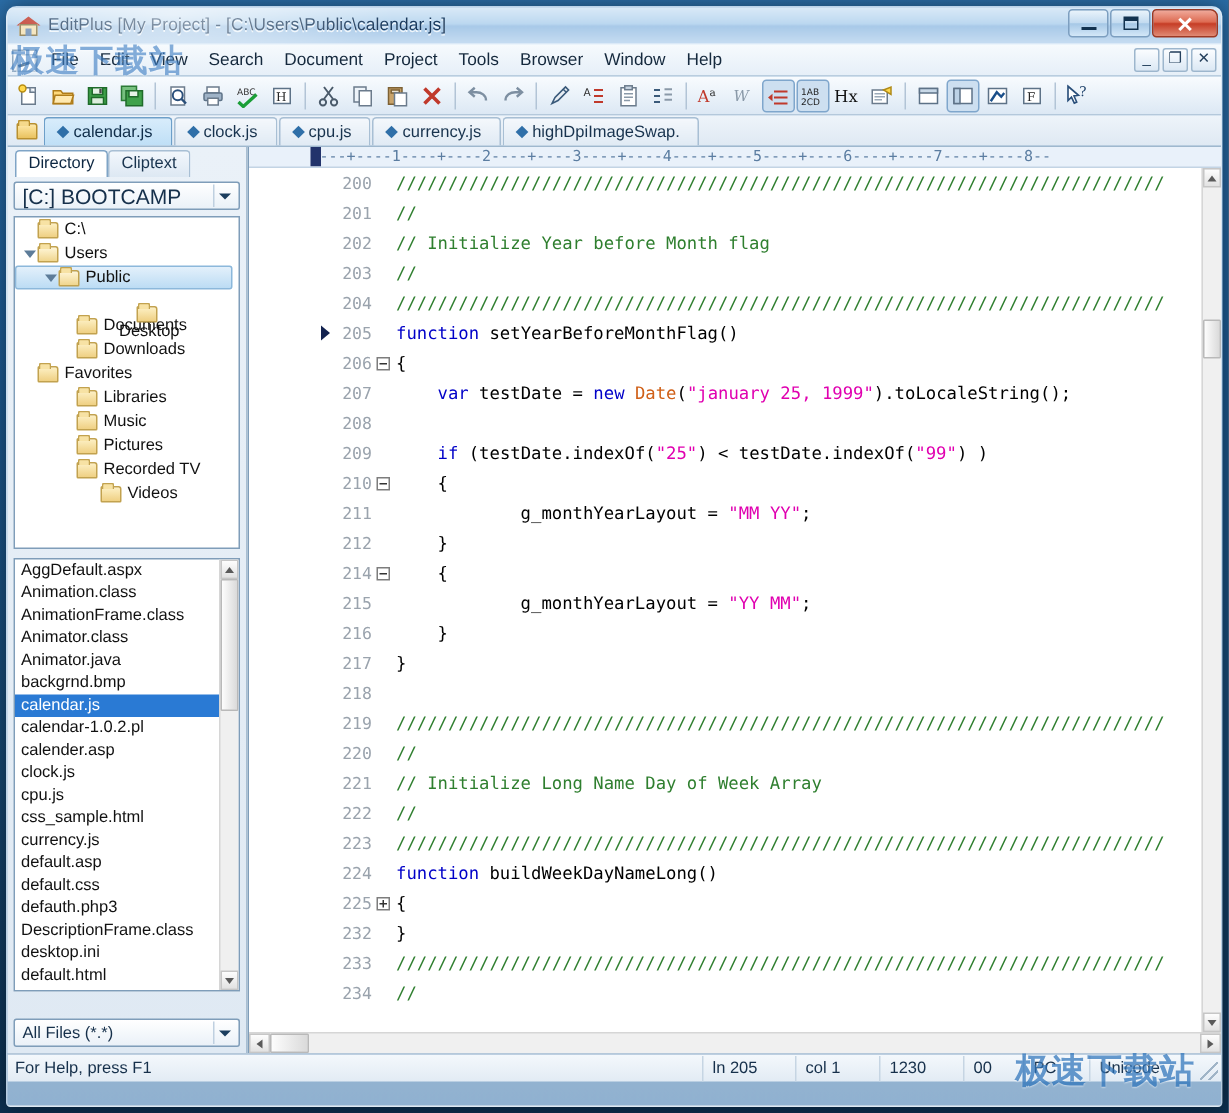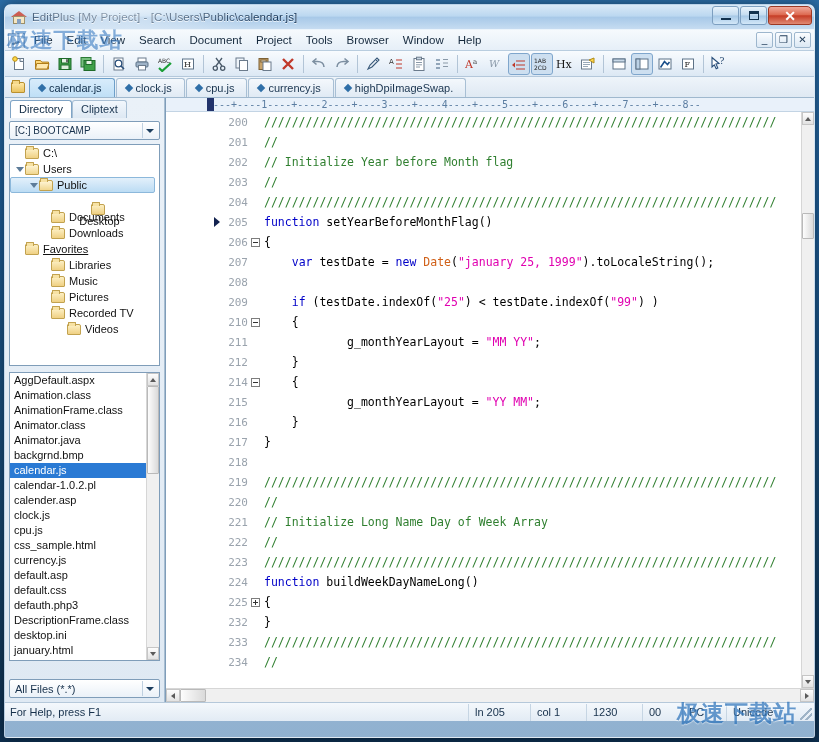--- a/index.html
+++ b/index.html
@@ -196,21 +196,21 @@
   }
   .side-tab.active{
     background:#ffffff; border-color:#7fa4c6; color:#0d2742; font-weight:normal;
     position:relative; z-index:2;
   }
   .drive-select{
     margin: 3px 4px 2px 4px; height:19px;
     border:1px solid #7f9db9; border-radius:2px;
     background: linear-gradient(180deg,#ffffff,#eaf1f8);
     display:flex; align-items:center; padding:0 2px 0 5px;
-    font-size:10px; color:#16304b; position:relative;
+    font-size:14px; color:#16304b; position:relative;
   }
   .drive-select .arrow{
     margin-left:auto; width:15px; height:15px;
     display:flex;align-items:center;justify-content:center;
     border-left:1px solid #bfd0e0;
   }
   .caret-down{ width:0;height:0;border-left:4px solid transparent;border-right:4px solid transparent;border-top:4px solid #1b3d5e; }
 
   .tree{
     margin: 2px 4px; flex: 0 0 222px;
@@ -683,21 +683,21 @@
               <div class="tree-row" style="padding-left: 30px;">
                 <span class="tw"></span>
                 <span class="fico"></span>
                 <span>Documents</span>
               </div>
               <div class="tree-row" style="padding-left: 30px;">
                 <span class="tw"></span>
                 <span class="fico"></span>
                 <span>Downloads</span>
               </div>
-              <div class="tree-row" style=" text-decoration: underline;">
+              <div class="tree-row" style="">
                 <span class="tw"></span>
                 <span class="fico"></span>
                 <span>Favorites</span>
               </div>
               <div class="tree-row" style="padding-left: 30px;">
                 <span class="tw"></span>
                 <span class="fico"></span>
                 <span>Libraries</span>
               </div>
               <div class="tree-row" style="padding-left: 30px;">
@@ -736,21 +736,21 @@
               <div class="file-row"><span>calender.asp</span></div>
               <div class="file-row"><span>clock.js</span></div>
               <div class="file-row"><span>cpu.js</span></div>
               <div class="file-row"><span>css_sample.html</span></div>
               <div class="file-row"><span>currency.js</span></div>
               <div class="file-row"><span>default.asp</span></div>
               <div class="file-row"><span>default.css</span></div>
               <div class="file-row"><span>defauth.php3</span></div>
               <div class="file-row"><span>DescriptionFrame.class</span></div>
               <div class="file-row"><span>desktop.ini</span></div>
-              <div class="file-row"><span>january.html</span></div>
+              <div class="file-row"><span>default.html</span></div>
               <div class="file-row"><span>DTP.aspx</span></div>
               <div class="file-row"><span>event_maint.asp</span></div>
             </div>
           <div class="vsb">
             <div class="sb-btn">
                 <i class="sb-up"></i>
               </div>
             <div class="sb-track" style="position:relative;">
               <div class="sb-thumb" style="position:absolute;left:0;right:0;top:0;height:88px;"></div>
             </div>

